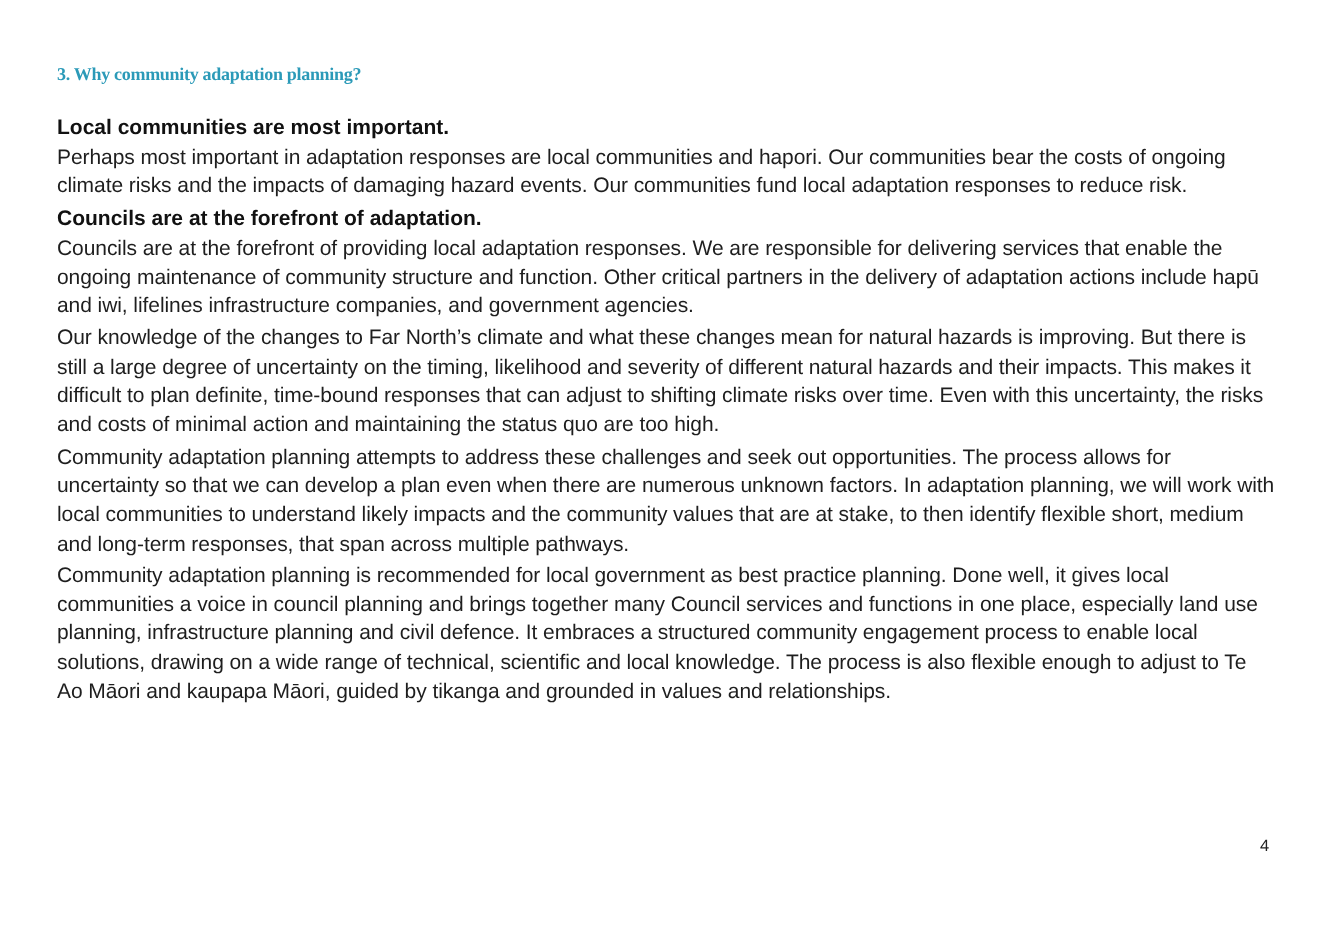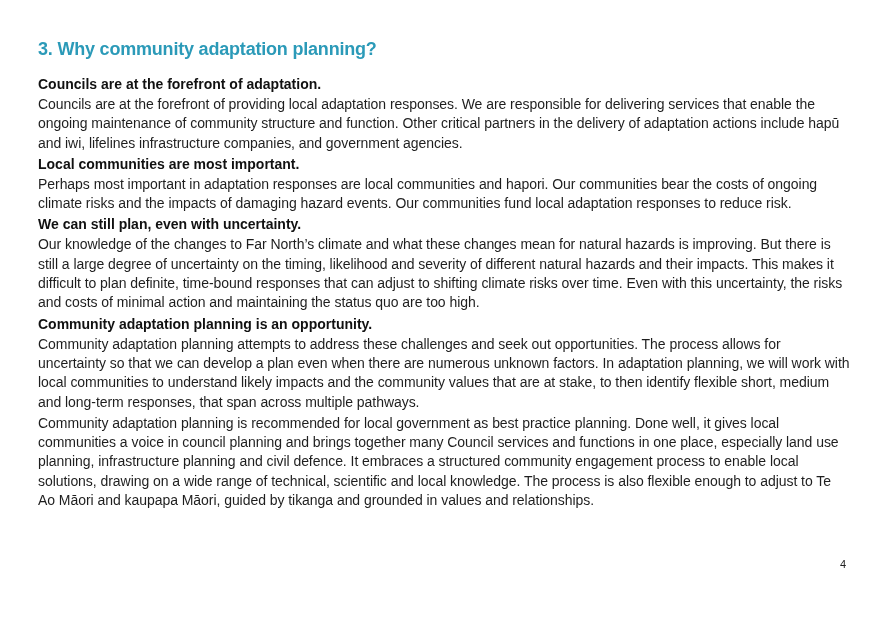--- a/index.html
+++ b/index.html
@@ -15,23 +15,23 @@
       font-family: "Liberation Sans", "DejaVu Sans", sans-serif;
       color: #1a1a1a;
     }
     .page {
       position: absolute;
       left: 38px;
       top: 36px;
       width: 812px;
     }
     .title {
-      font-family: Liberation Sans, sans-serif;
+      font-family: Liberation Serif, serif;
       font-weight: bold;
-      font-size: 18px;
+      font-size: 12px;
       color: #2b9ab8;
       margin: 0 0 13px 0;
       letter-spacing: -0.2px;
       line-height: 26px;
     }
     .section-heading {
       font-weight: bold;
       font-size: 14px;
       line-height: 19px;
       margin: 0 0 1px 0;
@@ -52,36 +52,34 @@
       color: #222;
     }
   </style>
 </head>
 <body>
 
 <div class="page">
   <h1 class="title">3. Why community adaptation planning?</h1>
 
   <div>
+    <p class="section-heading">Local communities are most important.</p>
+    <p class="section-body">Perhaps most important in adaptation responses are local communities and hapori. Our communities bear the costs of ongoing climate risks and the impacts of damaging hazard events. Our communities fund local adaptation responses to reduce risk.</p>
+  </div>
+
+  <div>
     <p class="section-heading">Councils are at the forefront of adaptation.</p>
     <p class="section-body">Councils are at the forefront of providing local adaptation responses. We are responsible for delivering services that enable the ongoing maintenance of community structure and function. Other critical partners in the delivery of adaptation actions include hapū and iwi, lifelines infrastructure companies, and government agencies.</p>
   </div>
 
   <div>
-    <p class="section-heading">Local communities are most important.</p>
-    <p class="section-body">Perhaps most important in adaptation responses are local communities and hapori. Our communities bear the costs of ongoing climate risks and the impacts of damaging hazard events. Our communities fund local adaptation responses to reduce risk.</p>
-  </div>
-
-  <div>
-    <p class="section-heading">We can still plan, even with uncertainty.</p>
     <p class="section-body">Our knowledge of the changes to Far North’s climate and what these changes mean for natural hazards is improving. But there is still a large degree of uncertainty on the timing, likelihood and severity of different natural hazards and their impacts. This makes it difficult to plan definite, time-bound responses that can adjust to shifting climate risks over time. Even with this uncertainty, the risks and costs of minimal action and maintaining the status quo are too high.</p>
   </div>
 
   <div>
-    <p class="section-heading">Community adaptation planning is an opportunity.</p>
     <p class="section-body">Community adaptation planning attempts to address these challenges and seek out opportunities. The process allows for uncertainty so that we can develop a plan even when there are numerous unknown factors. In adaptation planning, we will work with local communities to understand likely impacts and the community values that are at stake, to then identify flexible short, medium and long-term responses, that span across multiple pathways.</p>
   </div>
 
   <div>
     <p class="section-body">Community adaptation planning is recommended for local government as best practice planning. Done well, it gives local communities a voice in council planning and brings together many Council services and functions in one place, especially land use planning, infrastructure planning and civil defence. It embraces a structured community engagement process to enable local solutions, drawing on a wide range of technical, scientific and local knowledge. The process is also flexible enough to adjust to Te Ao Māori and kaupapa Māori, guided by tikanga and grounded in values and relationships.</p>
   </div>
 </div>
 
 <div class="page-number">4</div>
 

